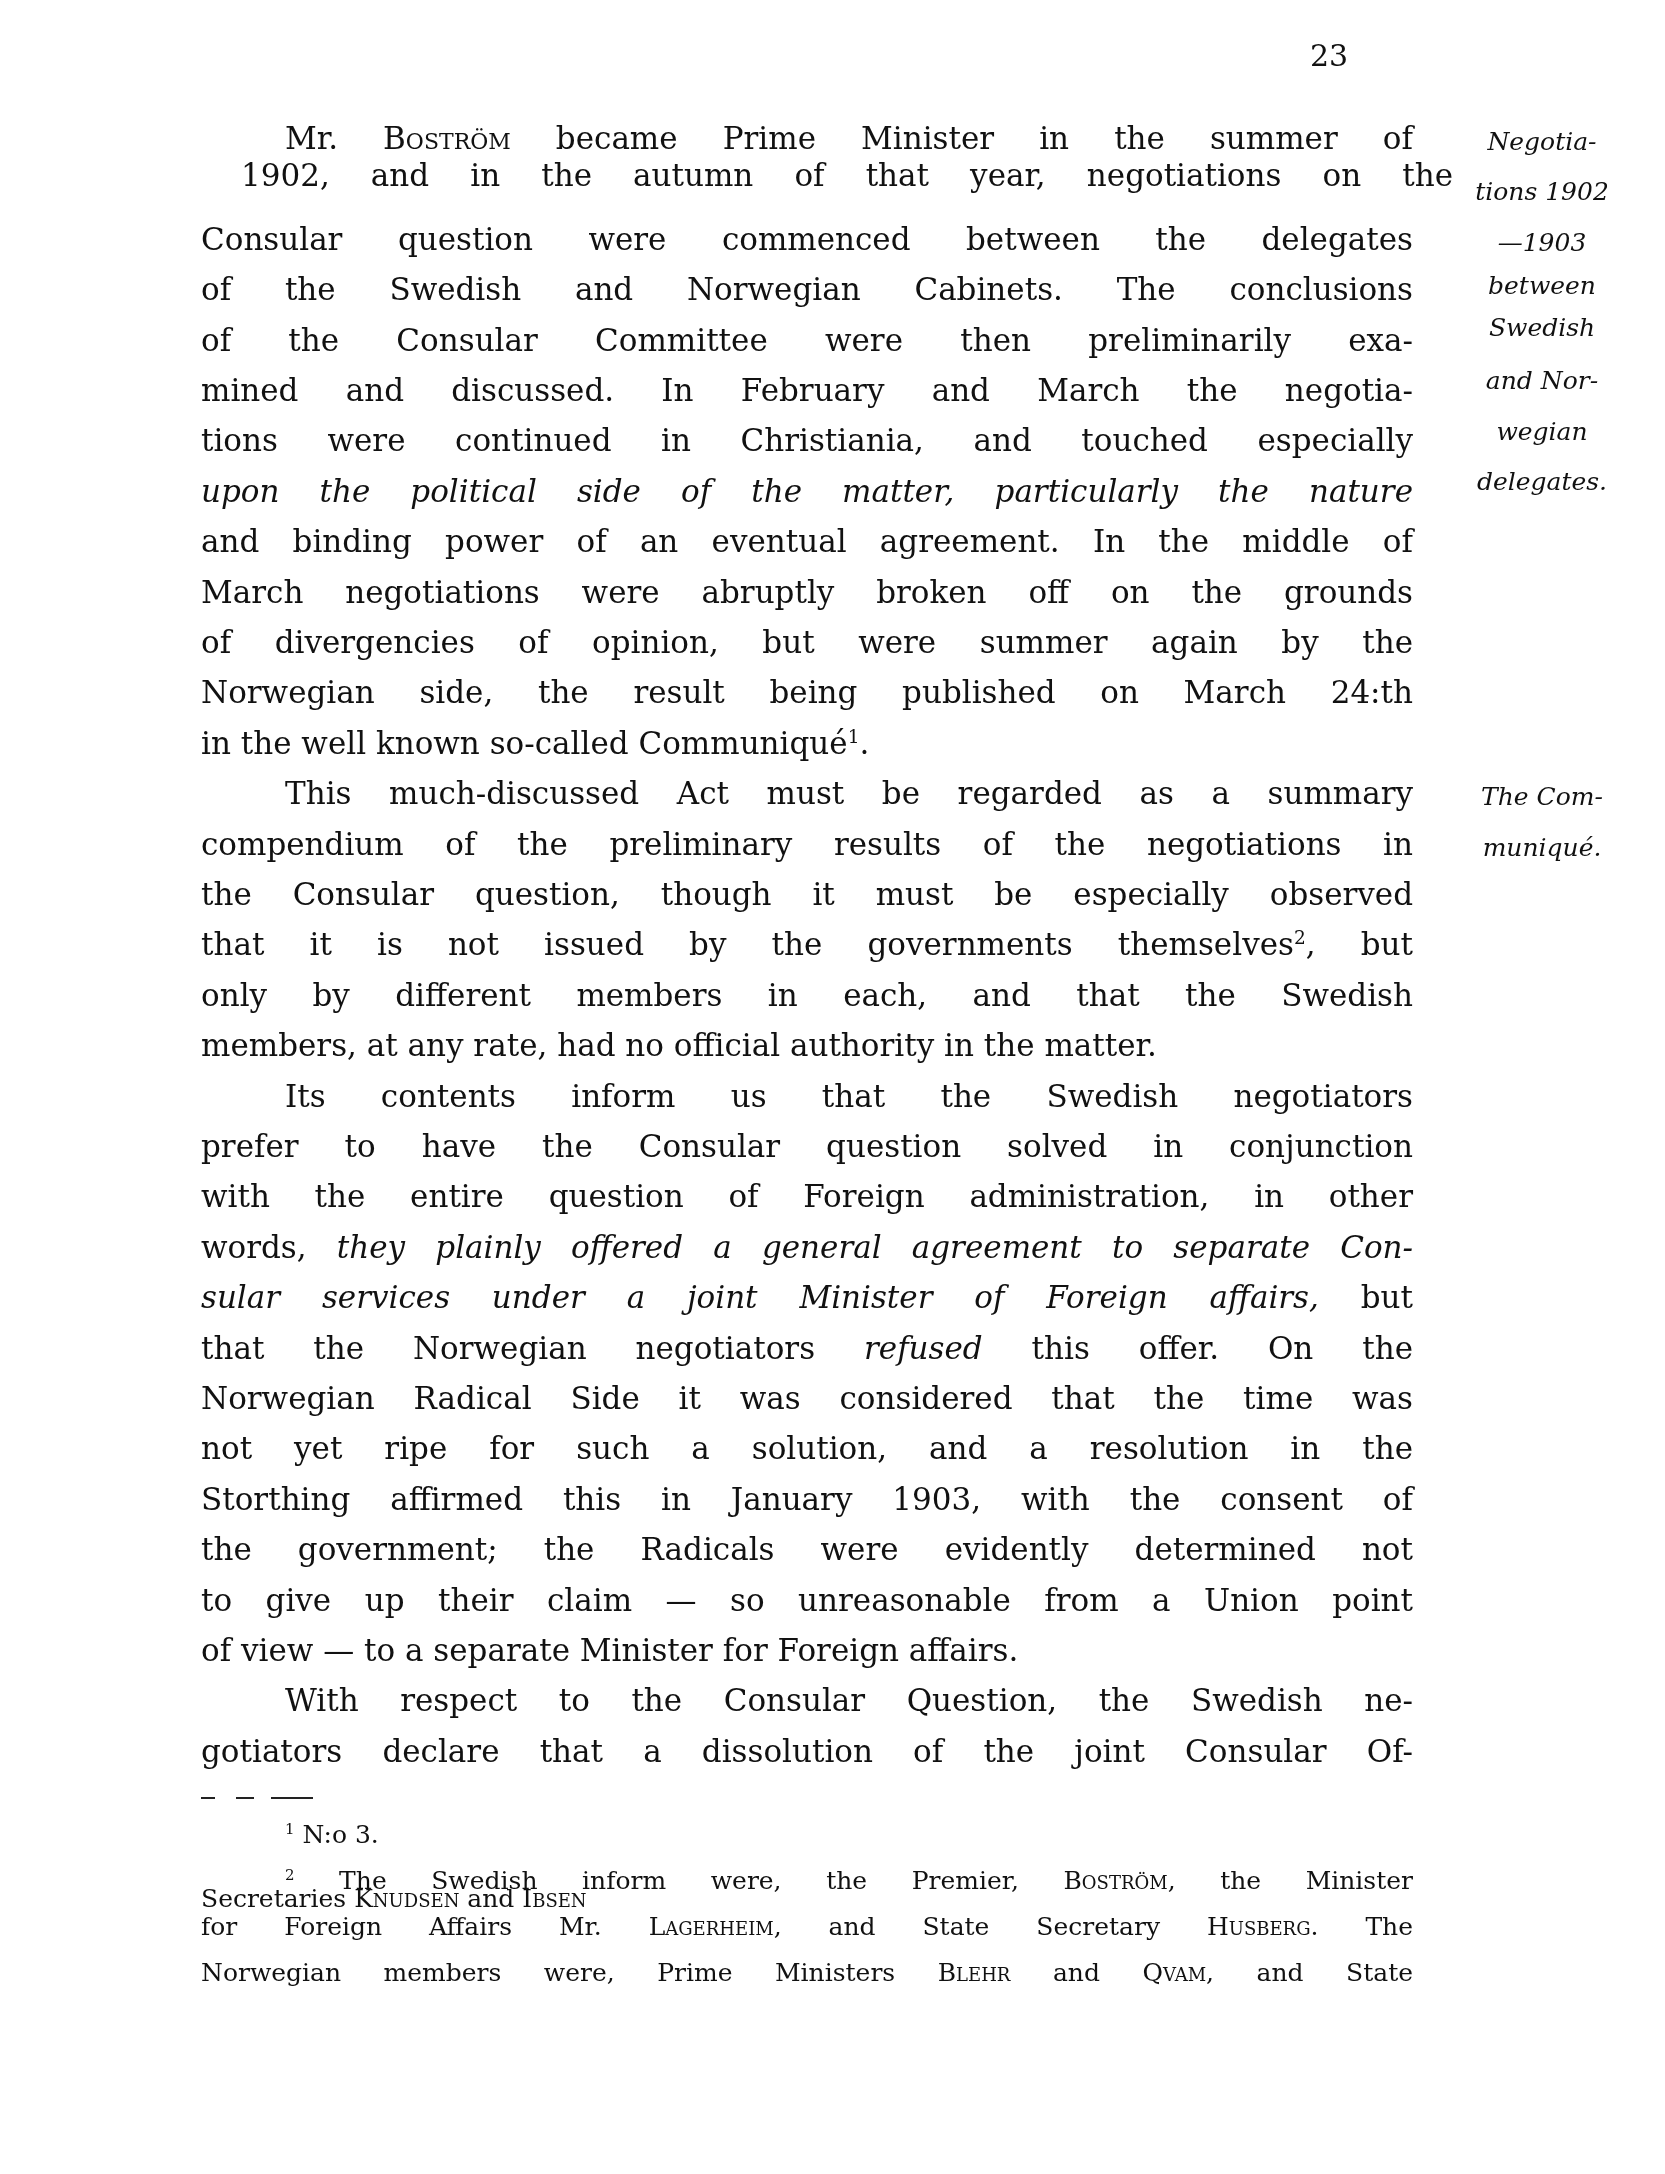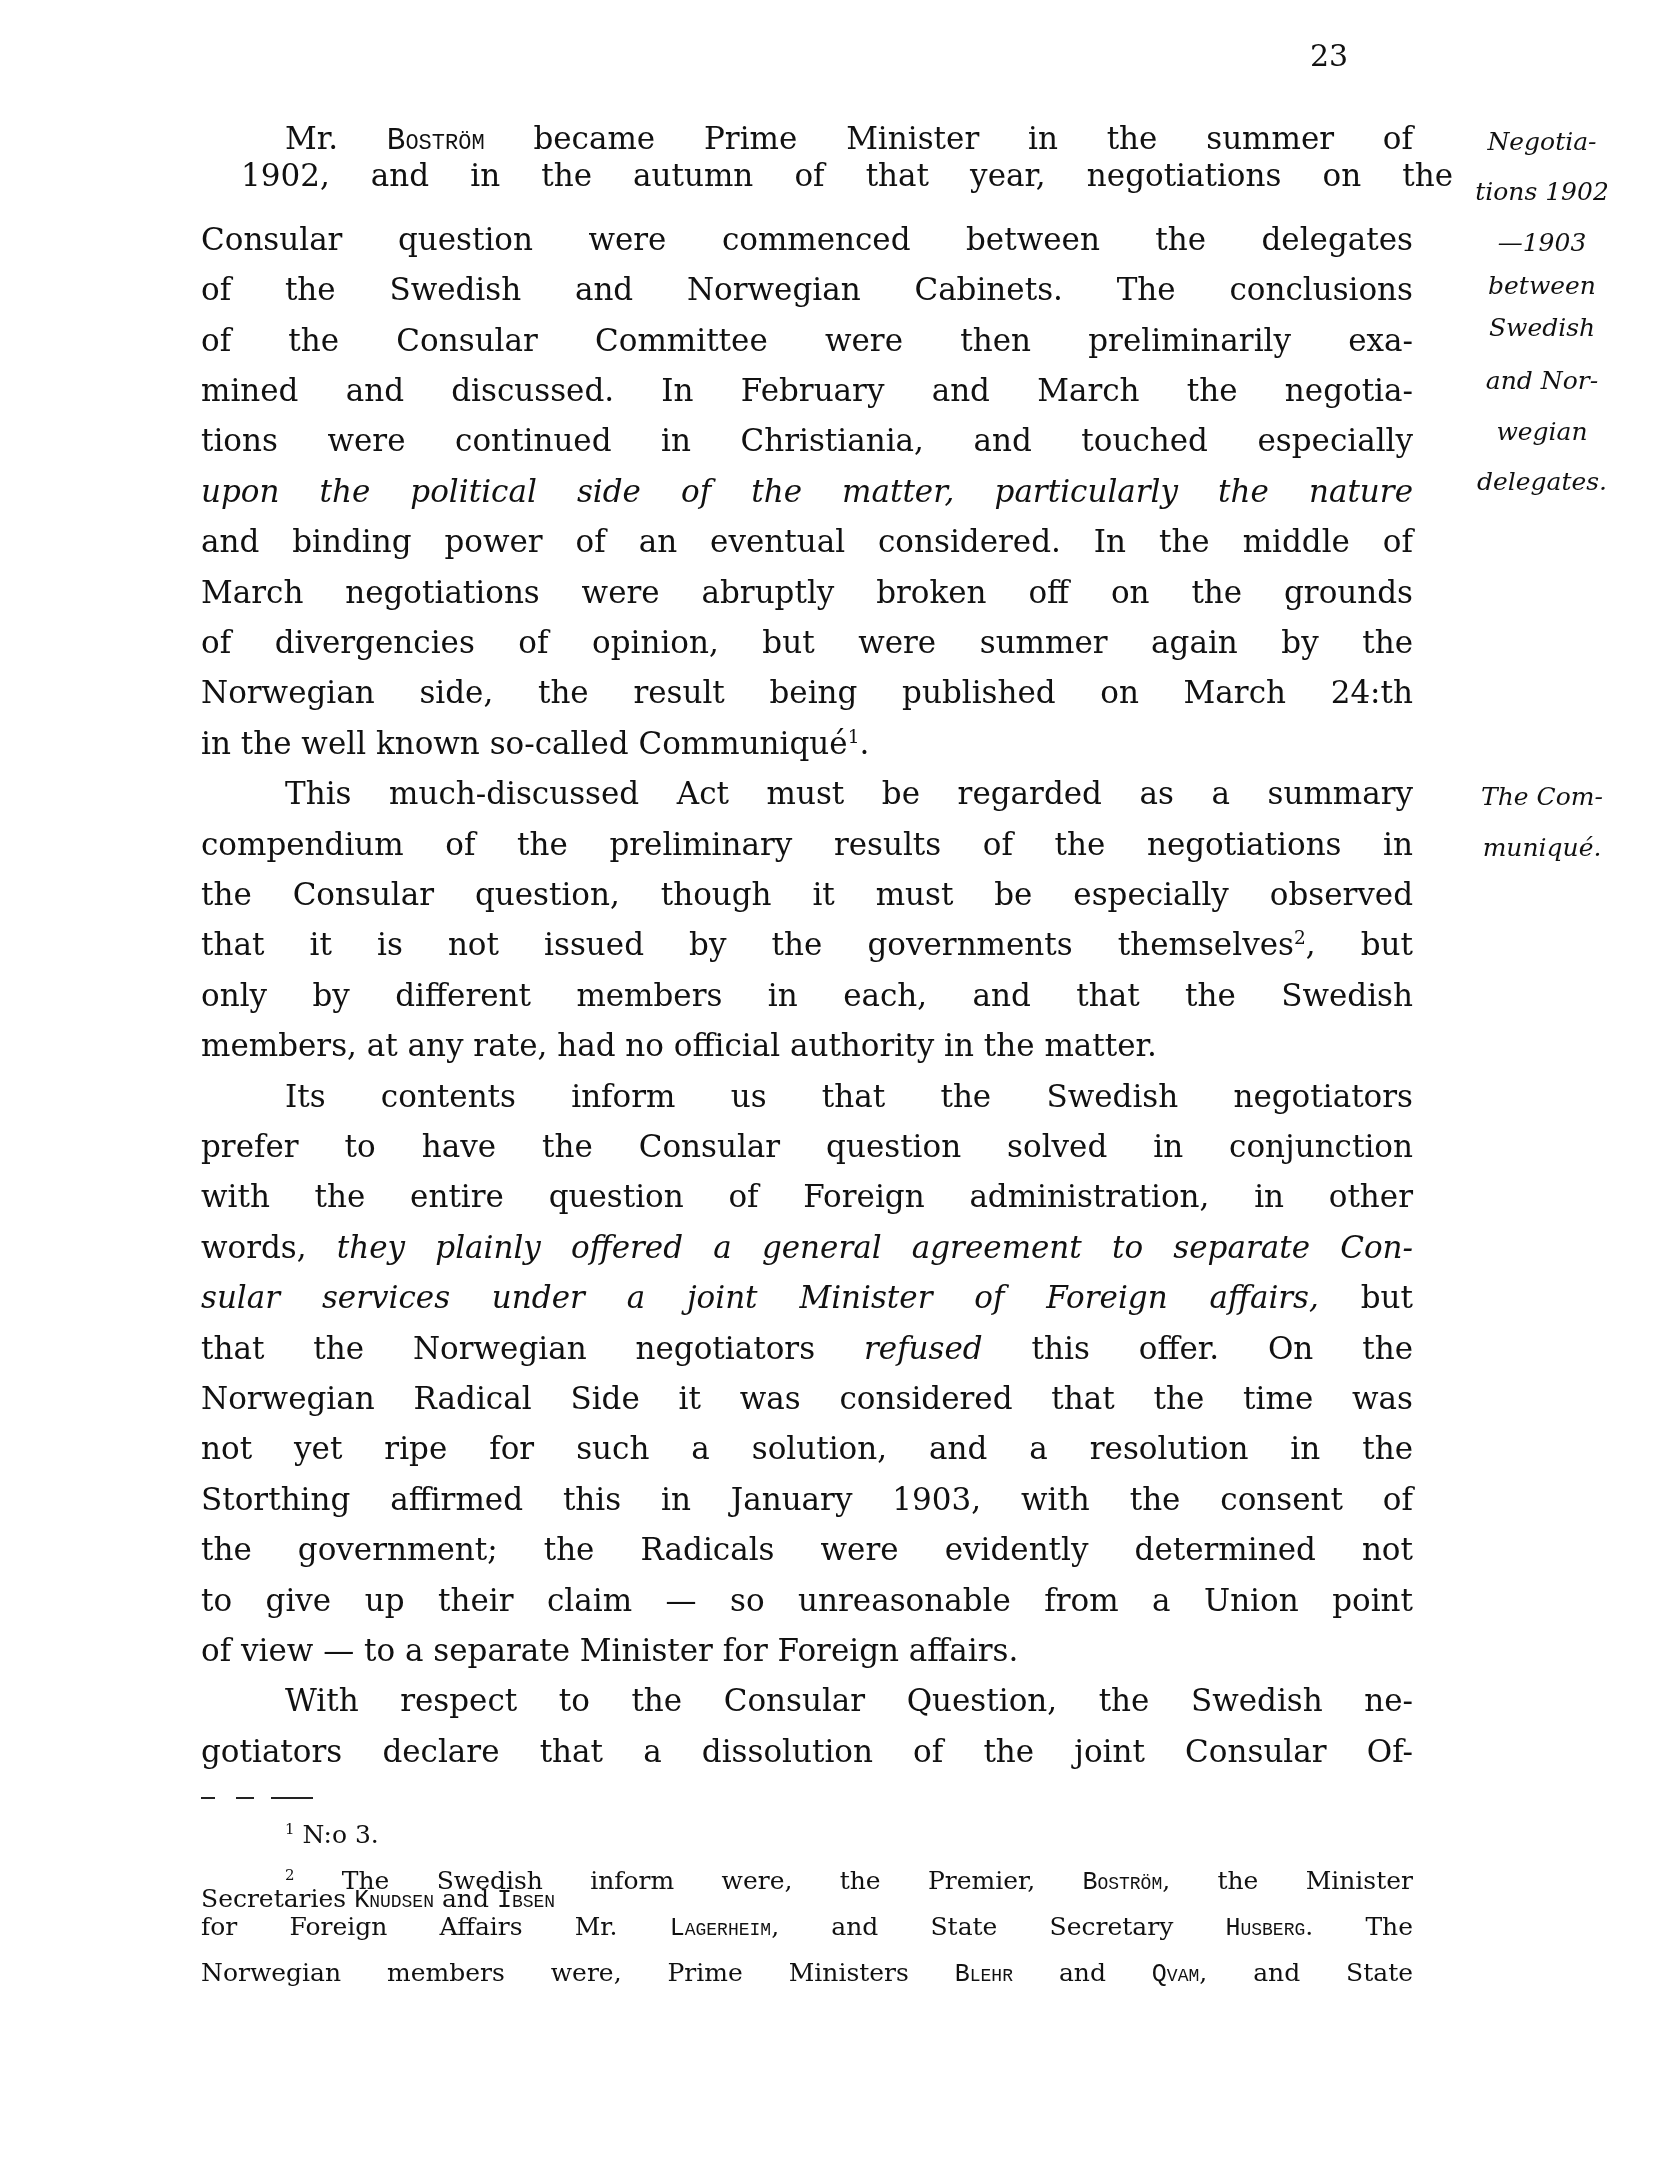--- a/index.html
+++ b/index.html
@@ -3,21 +3,21 @@
 <meta charset="utf-8">
 <style>
   html, body { margin:0; padding:0; background:#ffffff; }
   body { width:1665px; height:2174px; position:relative; overflow:hidden;
          font-family:"DejaVu Serif","Liberation Serif",serif; color:#111; }
   .page-num { position:absolute; left:1310px; top:38px; font-size:30px; }
   .line { position:absolute; left:201px; width:1212px; font-size:31px; line-height:40px;
           white-space:nowrap; text-align:justify; text-align-last:justify; }
   .line.last { text-align-last:left; }
   .line.indent { left:285px; width:1128px; }
-  .sc { font-variant:small-caps;font-family:Liberation Mono, monospace; }
+  .sc { font-variant:small-caps; }
   .it { font-style:italic; }
   sup { font-size:0.6em; vertical-align:0.6em; line-height:0; }
   .mnote { position:absolute; left:1422px; width:240px; font-size:25px; font-style:italic;
            line-height:40px; white-space:nowrap; text-align:center; }
   .rule { position:absolute; top:1797px; height:2px; background:#222; }
   .fn { position:absolute; left:201px; width:1212px; font-size:25px; line-height:34px;
         white-space:nowrap; text-align:justify; text-align-last:justify; }
   .fn.last { text-align-last:left; }
   .fn.indent { left:285px; width:1128px; }
 </style>
@@ -28,21 +28,21 @@
   <div class="page-num">23</div>
   <div id="body-text">
       <div class="line indent" style="top: 118px;"><span>Mr. </span><span class="sc">Boström</span><span> became Prime Minister in the summer of</span></div>
       <div class="line" style="top: 155px; margin-left: 40px;"><span>1902, and in the autumn of that year, negotiations on the</span></div>
       <div class="line" style="top: 218.8px;"><span>Consular question were commenced between the delegates</span></div>
       <div class="line" style="top: 269.2px;"><span>of the Swedish and Norwegian Cabinets. The conclusions</span></div>
       <div class="line" style="top: 319.6px;"><span>of the Consular Committee were then preliminarily exa-</span></div>
       <div class="line" style="top: 370px;"><span>mined and discussed. In February and March the negotia-</span></div>
       <div class="line" style="top: 420.4px;"><span>tions were continued in Christiania, and touched especially</span></div>
       <div class="line" style="top: 470.8px; font-style: italic;"><span>upon the political side of the matter, particularly the nature</span></div>
-      <div class="line" style="top: 521.2px;"><span>and binding power of an eventual considered. In the middle of</span></div>
+      <div class="line" style="top: 521.2px;"><span>and binding power of an eventual agreement. In the middle of</span></div>
       <div class="line" style="top: 571.6px;"><span>March negotiations were abruptly broken off on the grounds</span></div>
       <div class="line" style="top: 622px;"><span>of divergencies of opinion, but were summer again by the</span></div>
       <div class="line" style="top: 672.4px;"><span>Norwegian side, the result being published on March 24:th</span></div>
       <div class="line last" style="top: 722.8px;"><span>in the well known so-called Communiqué</span><sup>1</sup><span>.</span></div>
       <div class="line indent" style="top: 773.2px;"><span>This much-discussed Act must be regarded as a summary</span></div>
       <div class="line" style="top: 823.6px;"><span>compendium of the preliminary results of the negotiations in</span></div>
       <div class="line" style="top: 874px;"><span>the Consular question, though it must be especially observed</span></div>
       <div class="line" style="top: 924.4px;"><span>that it is not issued by the governments themselves</span><sup>2</sup><span>, but</span></div>
       <div class="line" style="top: 974.8px;"><span>only by different members in each, and that the Swedish</span></div>
       <div class="line last" style="top: 1025.2px;"><span>members, at any rate, had no official authority in the matter.</span></div>

